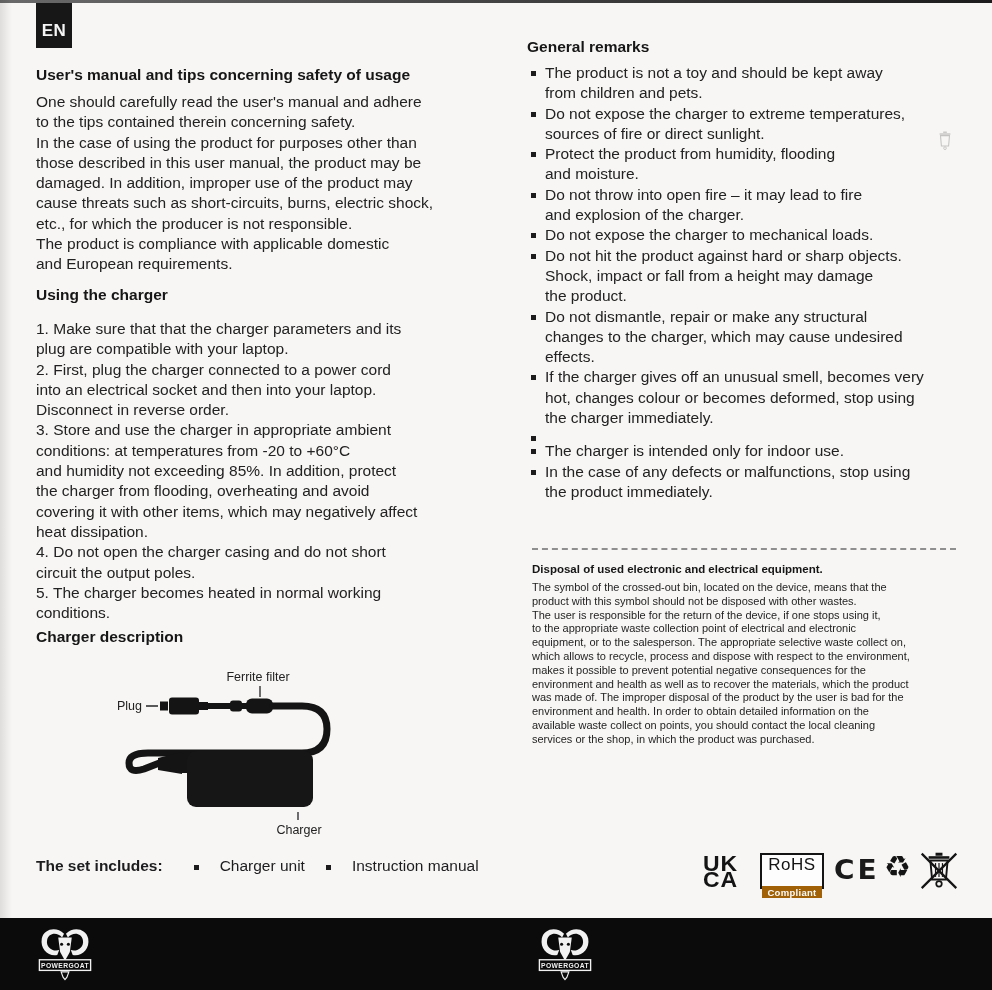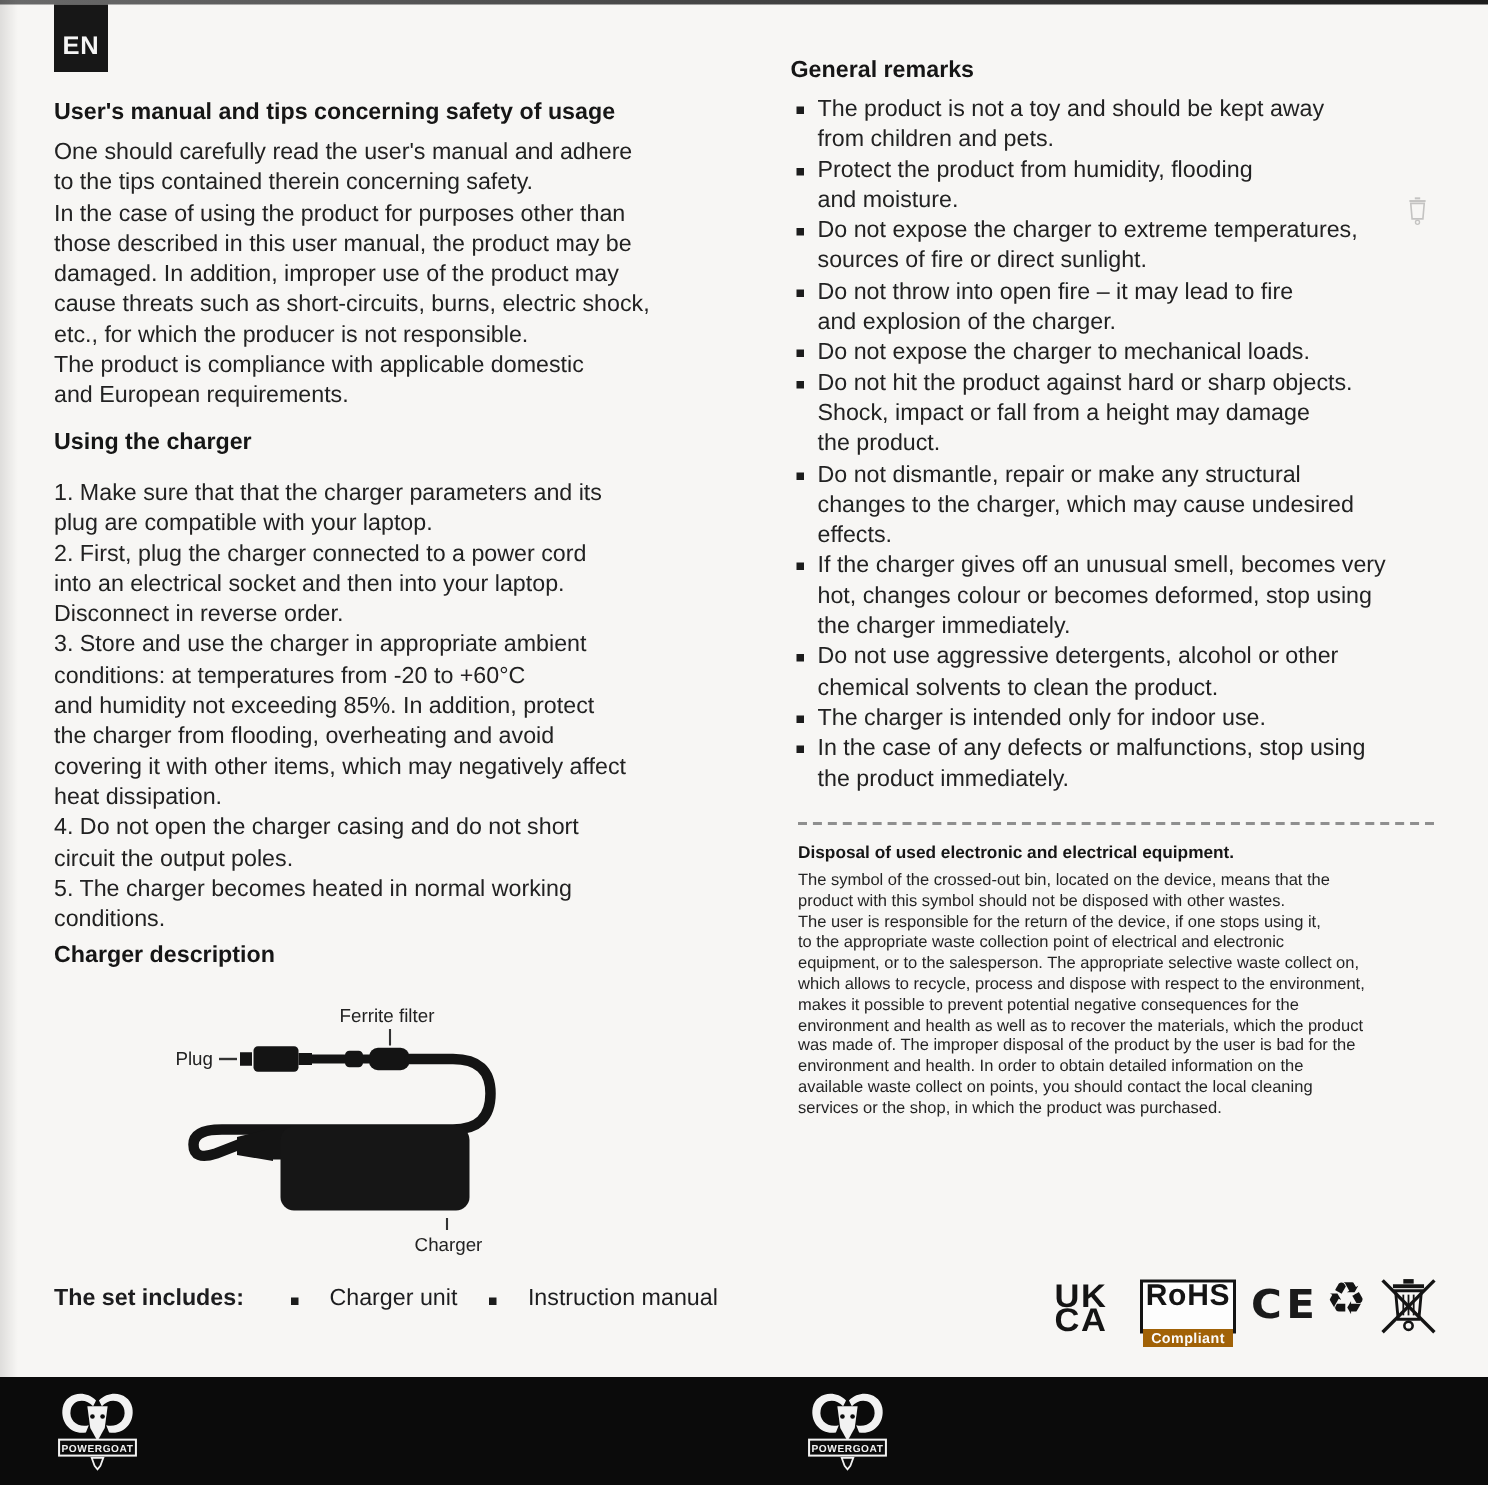--- a/index.html
+++ b/index.html
@@ -50,21 +50,21 @@
   .disposal-body  { position:absolute; left:532px; top:581px; width:446px;
                     font-size:11px; line-height:13.8px; white-space:pre-line; color:#242424; }
 
   
   .ukca { position:absolute; left:703px; top:855px; font-weight:bold;
           font-size:23px; line-height:17px; letter-spacing:1px; color:#141414;
           transform:scaleY(0.95); }
   .rohs { position:absolute; left:760px; top:853px; width:64px; height:36px;
           border:2.5px solid #141414; background:#fdfdfd; }
   .rohs-top { height:19px; display:flex; align-items:center; justify-content:center;
-          font-weight:bold; font-size:20px; letter-spacing:.5px; color:#141414; }
+          font-weight:normal; font-size:17px; letter-spacing:.5px; color:#141414; }
   .rohs-bottom { height:12px; background:#a16207; color:#fbfbfb;
           display:flex; align-items:center; justify-content:center;
           font-size:9.5px; font-weight:bold; letter-spacing:.3px;margin-top:12px; }
   .ce { position:absolute; left:834px; top:853px; font-family:"DejaVu Sans", sans-serif;
         font-size:28px; font-weight:bold; letter-spacing:3px; color:#1a1a1a;
         transform:scaleY(0.95); }
   .recycle { position:absolute; left:884px; top:849px; font-family:"DejaVu Sans", sans-serif;
         font-size:30px; color:#141414; }
   .weee { position:absolute; left:920px; top:850px; }
   .weee-faint { position:absolute; left:936px; top:130px; opacity:.22; }
@@ -152,27 +152,27 @@
 
 <h2 class="h-title general-title">General remarks</h2>
 <ul class="bullets">
   <li>
       <span class="sq"></span>
       <span class="body-text">The product is not a toy and should be kept away
 from children and pets.</span>
     </li>
   <li>
       <span class="sq"></span>
+      <span class="body-text">Do not expose the charger to extreme temperatures,
+sources of fire or direct sunlight.</span>
+    </li>
+  <li>
+      <span class="sq"></span>
       <span class="body-text">Protect the product from humidity, flooding
 and moisture.</span>
-    </li>
-  <li>
-      <span class="sq"></span>
-      <span class="body-text">Do not expose the charger to extreme temperatures,
-sources of fire or direct sunlight.</span>
     </li>
   <li>
       <span class="sq"></span>
       <span class="body-text">Do not throw into open fire – it may lead to fire
 and explosion of the charger.</span>
     </li>
   <li>
       <span class="sq"></span>
       <span class="body-text">Do not expose the charger to mechanical loads.</span>
     </li>
@@ -189,22 +189,20 @@
 effects.</span>
     </li>
   <li>
       <span class="sq"></span>
       <span class="body-text">If the charger gives off an unusual smell, becomes very
 hot, changes colour or becomes deformed, stop using
 the charger immediately.</span>
     </li>
   <li>
       <span class="sq"></span>
-      <span class="body-text">Do not use aggressive detergents, alcohol or other
-chemical solvents to clean the product.</span>
     </li>
   <li>
       <span class="sq"></span>
       <span class="body-text">The charger is intended only for indoor use.</span>
     </li>
   <li>
       <span class="sq"></span>
       <span class="body-text">In the case of any defects or malfunctions, stop using
 the product immediately.</span>
     </li>

